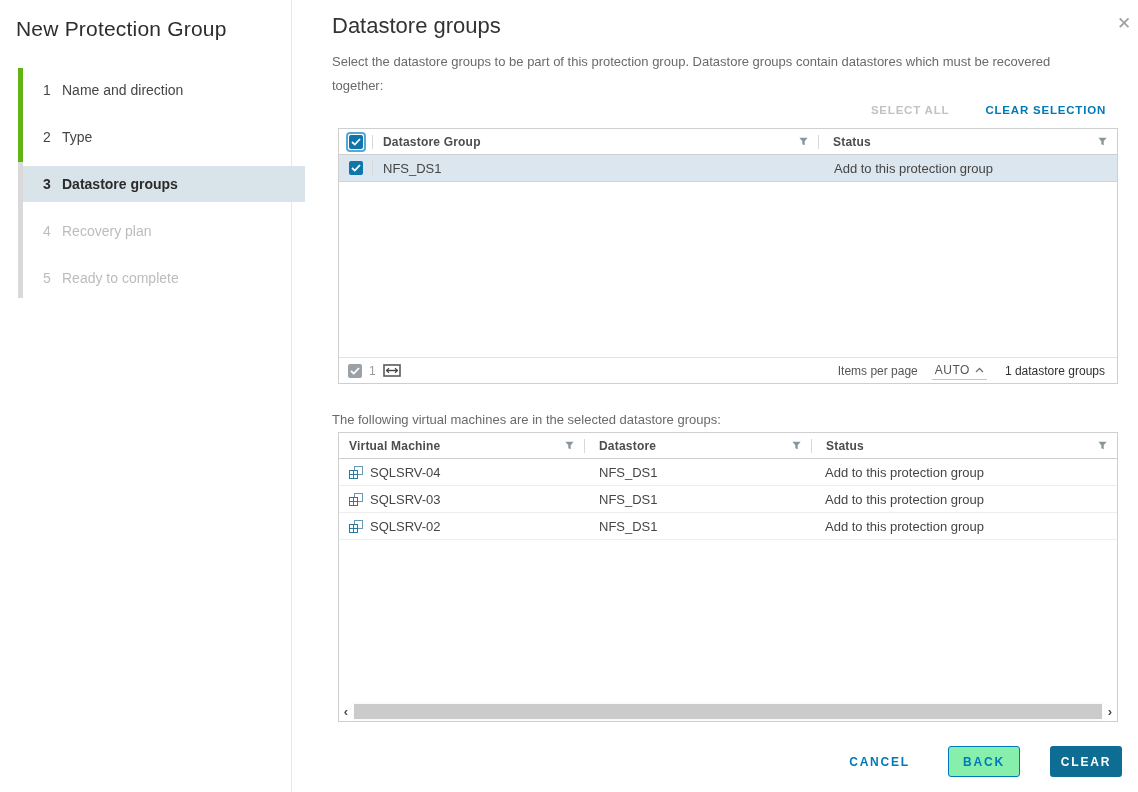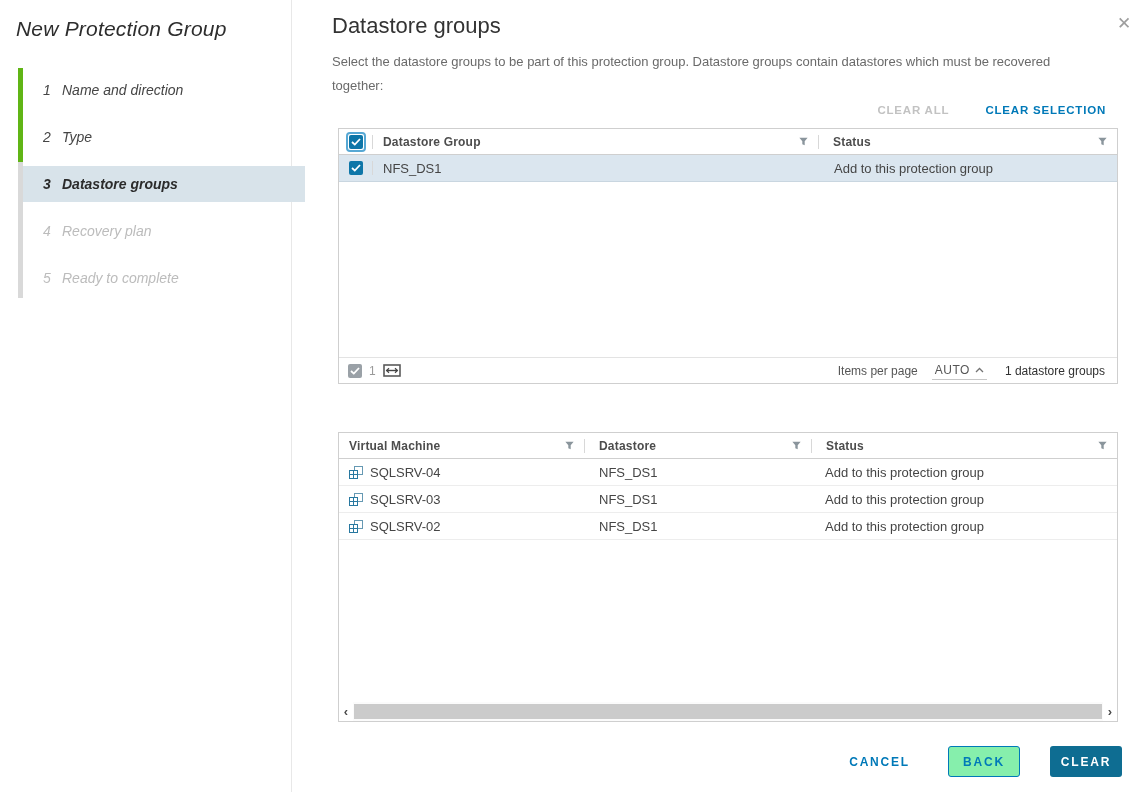--- a/index.html
+++ b/index.html
@@ -3,21 +3,21 @@
 <meta charset="utf-8">
 <style>
   * { margin:0; padding:0; box-sizing:border-box; }
   html,body { width:1138px; height:792px; }
   body {
     font-family:"Liberation Sans","DejaVu Sans",sans-serif;
     background:#ffffff; color:#333; position:relative; overflow:hidden;
   }
   
   .sidebar { position:absolute; left:0; top:0; width:292px; height:792px;
-    background:#fff; border-right:1px solid #e8e8e8;font-style:italic; }
+    background:#fff; border-right:1px solid #e8e8e8; }
   .wizard-title { position:absolute; left:16px; top:17px; font-size:21px;
     font-weight:400; color:#2d2d2d; letter-spacing:.2px; }
   .bar { position:absolute; left:18px; width:5px; }
   .bar.green { top:68px; height:94px; background:var(--step-complete-green,#60b515); }
   .bar.gray  { top:162px; height:136px; background:#d9d9d9; }
   .step { position:absolute; left:23px; width:282px; height:36px;
     display:flex; align-items:center; font-size:14px; color:#454545; cursor:default; }
   .step .num { width:19px; margin-left:20px; flex:none; }
   .step .lbl { margin-left:0px; }
   .step.active { background:#d8e3ea; font-weight:bold; color:#2b2b2b; }
@@ -121,21 +121,21 @@
     <span class="lbl">Ready to complete</span>
   </div>
 </div>
 
 <div class="main">
   <div class="close-x">✕</div>
   <div class="page-title">Datastore groups</div>
   <div class="page-desc">Select the datastore groups to be part of this protection group. Datastore groups contain datastores which must be recovered together:</div>
 
   <div class="sel-actions">
-    <span class="lnk disabled" aria-disabled="true">CLEAR ALL</span><span class="lnk blue">CLEAR SELECTION</span>
+    <span class="lnk disabled" aria-disabled="true">SELECT ALL</span><span class="lnk blue">CLEAR SELECTION</span>
   </div>
 
   <div class="grid grid1">
     <div class="g-head">
       <div class="cell c-check">
         <span class="cb-ring">
           <span class="cb">
             <svg width="10" height="8" viewBox="0 0 10 8">
                 <polyline points="1,4 3.8,6.6 9,1" fill="none" stroke="#fff" stroke-width="1.8"></polyline>
               </svg>
@@ -203,20 +203,21 @@
           <span>AUTO</span>
           <svg width="9" height="6" viewBox="0 0 9 6">
               <path d="M1 5 L4.5 1.5 L8 5" fill="none" stroke="#737373" stroke-width="1.3"></path>
             </svg>
         </span>
         <span class="gf-total">1 datastore groups</span>
       </div>
     </div>
   </div>
 
+  <div class="vm-intro">The following virtual machines are in the selected datastore groups:</div>
 
   <div class="grid grid2">
     <div class="g-head">
       <div class="cell c-vm">
         <span class="txt">Virtual Machine</span>
         <span class="filter">
           <svg width="11" height="11" viewBox="0 0 12 12">
               <path d="M1.5 2h9L7.3 5.8V10L4.7 9V5.8z" fill="#8a959c"></path>
             </svg>
         </span>

